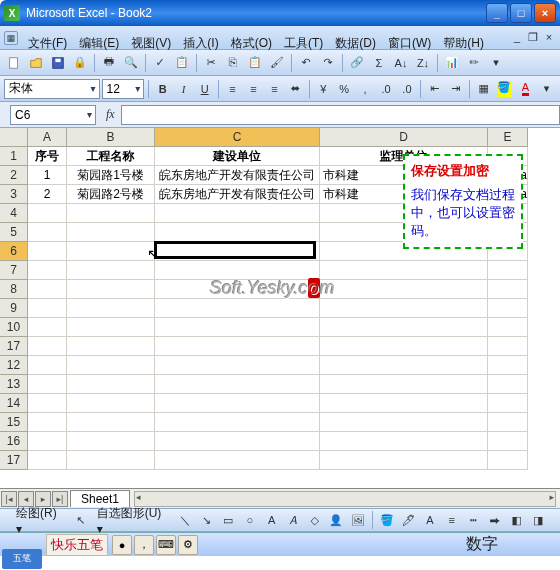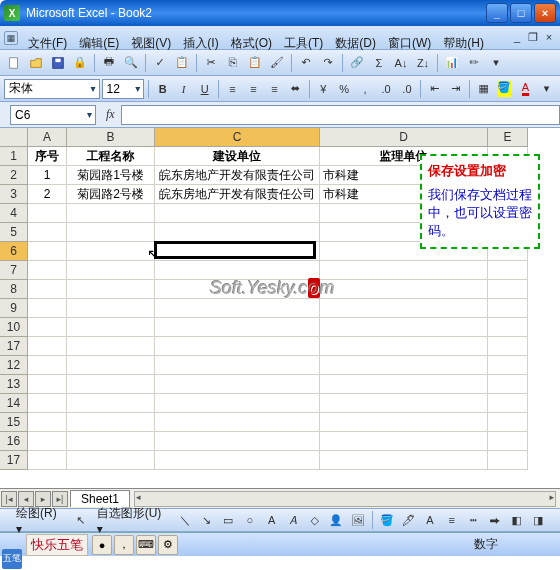--- a/index.html
+++ b/index.html
@@ -49,43 +49,43 @@
 .cC { width: 165px; text-align: center; }
 .cD { width: 168px; text-align: center; }
 .cE { width: 40px; }
 .hdr { font-weight: bold; }
 .ch.sel { background:#f1c158; }
 .rh.sel { background:#f1c158; }
 
 .activecell { position: absolute; border: 3px solid #000; background: transparent; pointer-events: none; }
 .cursor-arrow { position:absolute; left:147px; top:118px; pointer-events:none; font-size:14px; color:#000; }
 
-.tooltip { position: absolute; right: 20px; top: 26px; width: 120px; border: 2px dashed #0a0; background: #fff; padding: 6px; font-size: 13px; }
+.tooltip { position: absolute; right: 37px; top: 26px; width: 120px; border: 2px dashed #0a0; background: #fff; padding: 6px; font-size: 13px; }
 .ttitle { color: #d00; font-weight: bold; margin-bottom: 6px; }
 .tbody { color: #00c; line-height: 1.4; }
 
 .watermark { position: absolute; left: 210px; top: 150px; font-size: 18px; font-family: Arial; color: #aaa; font-style: italic; text-shadow: 1px 1px 0 #fff, -1px -1px 0 #888; pointer-events:none; }
 .watermark .red { color:#c00; background:#c00; border-radius:2px; padding:0 1px; }
 
 .sheettabs { height: 20px; background: #f0f0e8; display: flex; align-items: center; border-top: 1px solid #888; font-size: 11px; }
 .navbtn { width: 16px; height: 16px; border: 1px solid #888; text-align: center; line-height: 14px; font-size:9px; margin-left:1px; background:#e0e0d8; color:#555;}
 .tab { background: #fff; border: 1px solid #888; border-bottom: none; padding: 1px 10px; margin-left: 2px; font-size:12px; }
 .hscroll { flex: 1; margin: 0 4px; height: 16px; background: #e8e8e0; border: 1px solid #aaa; position: relative; }
 .hscroll::before, .hscroll::after { content:"◂"; position:absolute; left:1px; font-size:9px; color:#555; }
 .hscroll::after { content:"▸"; right:1px; left:auto; }
 
 .drawbar { height: 24px; background: linear-gradient(#e8f0fc,#c0d6f2); display: flex; align-items: center; padding: 0 12px; border-top: 1px solid #8aa8d0; border-bottom: 1px solid #8aa8d0; gap: 2px; font-size: 12px; }
 .dlabel { padding: 0 4px; color:#222; }
 
 .imebar { height: 24px; background: linear-gradient(#d4e4ff,#a8c8f4); display: flex; align-items: center; padding: 0 2px; gap:4px; border-top: 1px solid #7aa; }
-.imetag { width:20px; height:20px; background:#3a7ad0; color:#fff; font-size:9px; display:flex; align-items:center; justify-content:center; border-radius:2px; text-align:center; line-height:1;margin-top:28px; }
+.imetag { width:40px; height:20px; background:#3a7ad0; color:#fff; font-size:9px; display:flex; align-items:center; justify-content:center; border-radius:2px; text-align:center; line-height:1;margin-top:28px; }
 .imename { font-size:13px; color:#c00020; padding:1px 4px; background:#f4f0ea; border:1px solid #c0b8a8; }
 .imeicons { display:flex; gap:2px; }
 .imeicon { width:20px; height:20px; border:1px solid #b0a890; background:#f0eadc; border-radius:2px; display:flex; align-items:center; justify-content:center; font-size:11px; }
-.statusbar-text { margin-left:auto; font-size:12px; color:#222; margin-right:60px; }
+.statusbar-text { margin-left:auto; font-size:16px; color:#222; margin-right:60px; }
 
 svg.ico { width:14px; height:14px; }
 </style>
 </head>
 <body>
 
 <div class="titlebar">
   <span class="icon">X</span>
   <span class="title">Microsoft Excel - Book2</span>
   <div class="winbtns">

